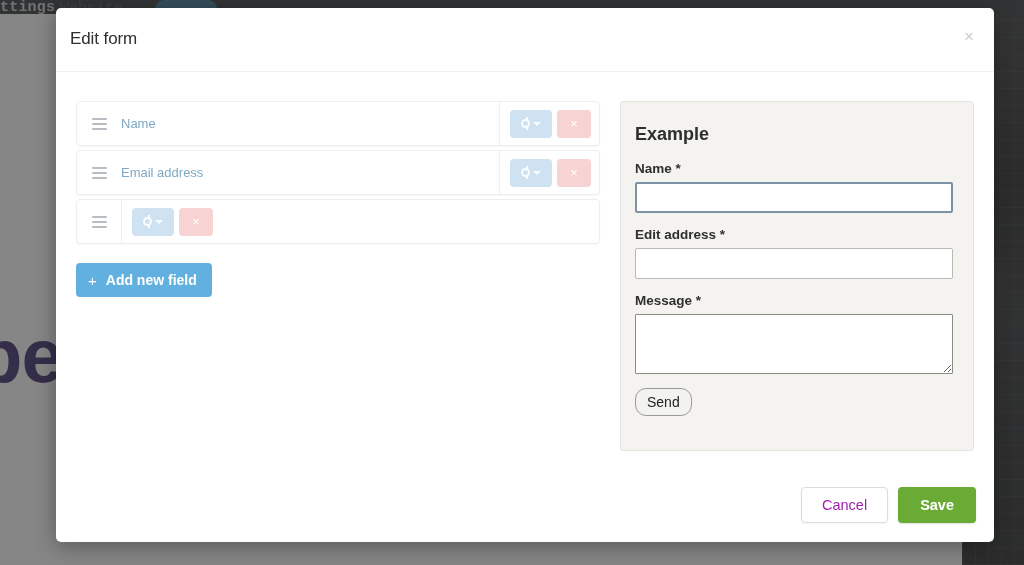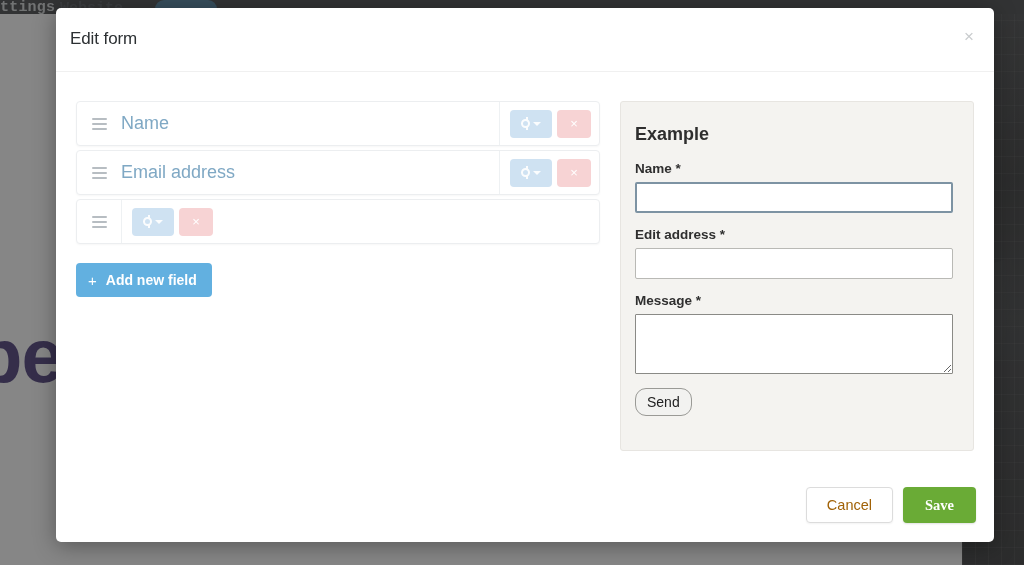--- a/index.html
+++ b/index.html
@@ -120,21 +120,21 @@
     display: flex; align-items: center; justify-content: center;
     cursor: grab;
   }
   .drag-handle span {
     display: block; width: 15px; height: 2px;
     background: #b7bdc2; border-radius: 1px;
     box-shadow: 0 5px 0 #b7bdc2, 0 -5px 0 #b7bdc2;
   }
   .field-label {
     flex: 1 1 auto;
-    font-size: 18px;
+    font-size: 13px;
     color: #7fa8c4;
     cursor: text;
   }
   .row-actions {
     display: flex; align-items: center; gap: 5px;
     padding-right: 8px;
     border-left: 1px solid #eef1f3;
     padding-left: 10px;
     height: 100%;
   }
@@ -244,33 +244,33 @@
     height: 74px;
     display: flex; align-items: center; justify-content: flex-end;
     gap: 10px;
     padding-right: 18px;
   }
   #cancel-btn {
     height: 36px; padding: 0 20px;
     background: #ffffff;
     border: 1px solid #dcdcdc;
     border-radius: 4px;
-    font-size: 14.5px; color: #a16207;
+    font-size: 14.5px; color: #a21caf;
     cursor: pointer;
     box-shadow: 0 1px 2px rgba(0,0,0,.05);
     font-family: "Liberation Sans", sans-serif;
   }
   #save-btn {
     height: 36px; padding: 0 22px;
     background: #6aab36;
     border: none; border-radius: 4px;
     font-size: 14.5px; font-weight: 700; color: #ffffff;
     cursor: pointer;
     box-shadow: 0 1px 2px rgba(0,0,0,.12);
-    font-family: Liberation Serif, serif;
+    font-family: Liberation Sans, sans-serif;
   }
 </style>
 </head>
 <body>
 
 <div id="backdrop">
   <div id="bg-left-panel"></div>
   <div id="bg-photo"></div>
   <div id="bg-hero-text">be</div>
   <div id="bg-navbar">

